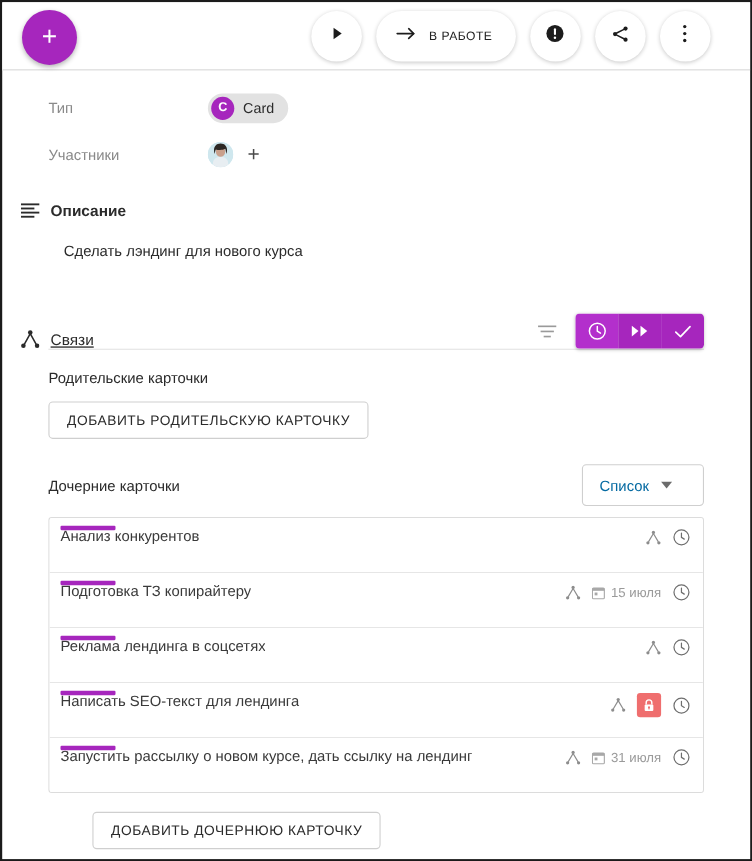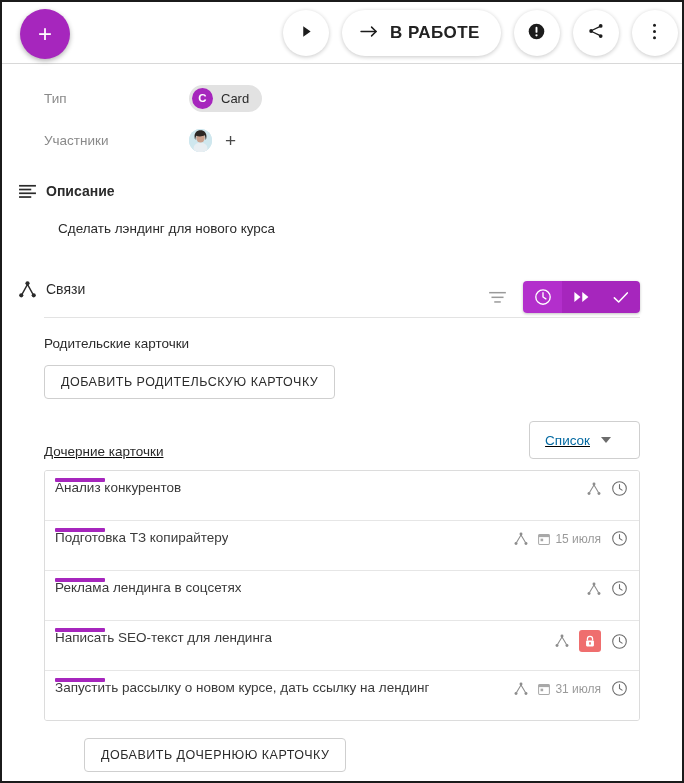--- a/index.html
+++ b/index.html
@@ -68,25 +68,24 @@
     border-radius: 23px;
     background: #ffffff;
     box-shadow: 0 1px 4px rgba(0,0,0,.22);
     display: flex; align-items: center;
     gap: 11px;
     padding: 0 21px 0 18px;
     cursor: pointer;
     border: none;
   }
   .pill-btn .pill-label {
-    font-size: 17px;
+    font-size: 11px;
     letter-spacing: .45px;
     color: #222;
     white-space: nowrap;
-    font-weight: bold;
   }
 
   
   .content {
     position: relative;
     padding: 0;
   }
   .field-row {
     display: flex;
     align-items: center;
@@ -162,23 +161,24 @@
   }
   .desc-text {
     font-size: 13.5px;
     color: #2b2b2b;
     padding-left: 56px;
     margin-top: 22px;
   }
 
   .links-head {
     display: flex;
-    align-items: flex-start;
+    align-items: flex-end;
     padding-left: 12px;
     height: 36px;
+    text-decoration: underline;
   }
   .links-right {
     margin-left: auto;
     display: flex;
     align-items: center;
     gap: 17px;
     padding-right: 42px;
   }
   .seg {
     display: flex;
@@ -218,25 +218,24 @@
     background: #fff;
     font-size: 12.5px;
     letter-spacing: .5px;
     color: #2b2b2b;
     cursor: pointer;
     font-family: "Liberation Sans", sans-serif;
   }
 
   .children-head {
     display: flex;
-    align-items: flex-end;
+    align-items: center;
     padding: 0 42px;
     margin-top: 24px;
     height: 36px;
-    text-decoration: underline;
   }
   .children-head .sub-label2 {
     font-size: 13.5px;
     color: #2b2b2b;
   }
   .select-box {
     margin-left: auto;
     display: inline-flex;
     align-items: center;
     gap: 11px;

